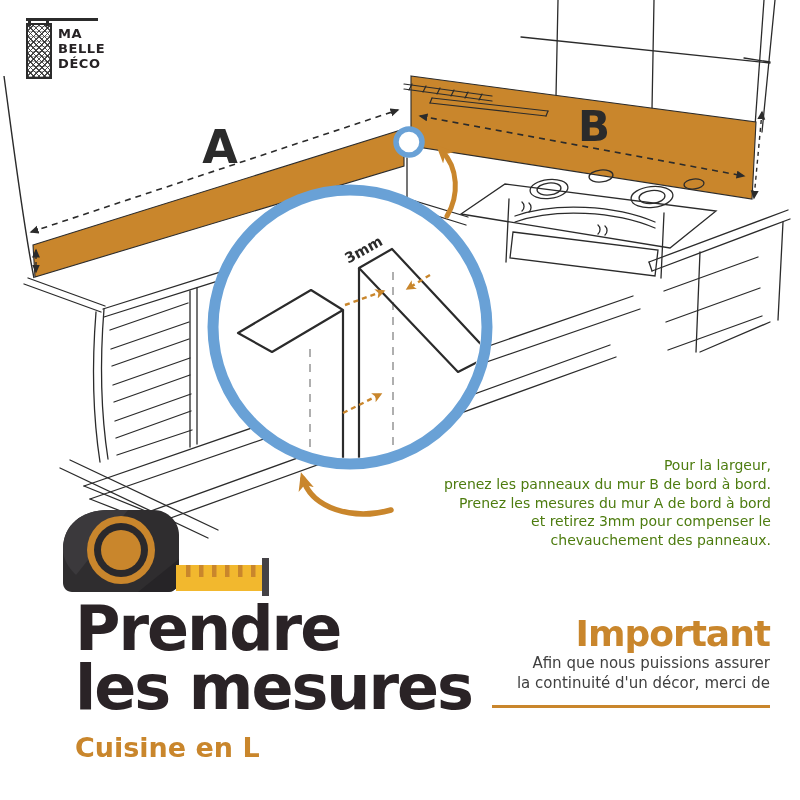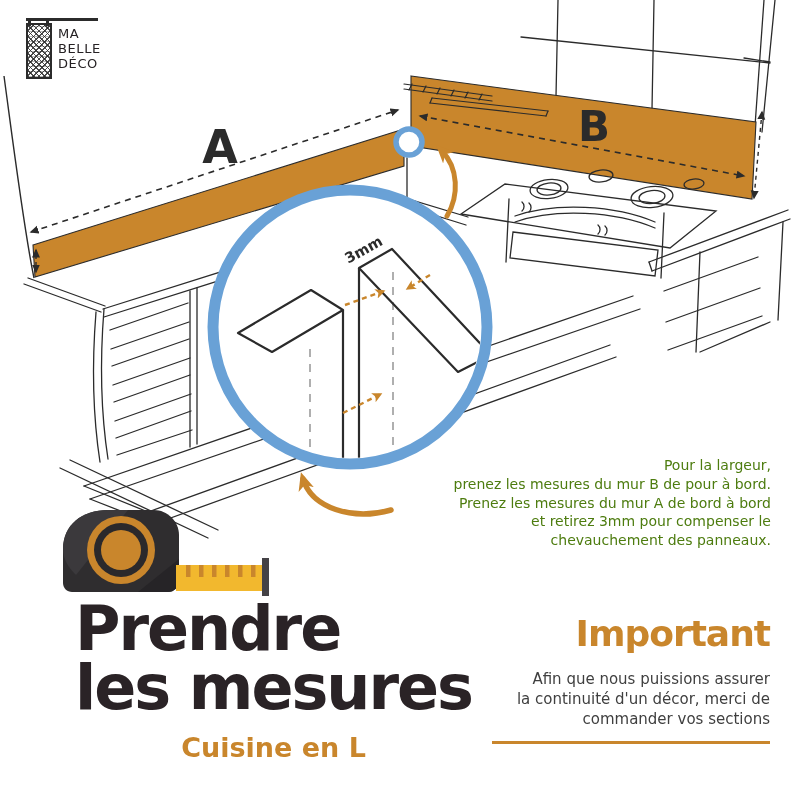--- a/index.html
+++ b/index.html
@@ -11,39 +11,39 @@
   .logo{position:absolute;left:26px;top:16px;width:180px;height:70px;}
   .logo-bar{position:absolute;left:0;top:2px;width:72px;height:3px;background:#2b2b2b;}
   .logo-nub{position:absolute;top:5px;width:3px;height:5px;background:#2b2b2b;}
   .logo-nub.n1{left:2px;} .logo-nub.n2{left:20px;}
   .logo-box{position:absolute;left:0;top:7px;width:22px;height:52px;border:2px solid #2b2b2b;
     background:
       repeating-linear-gradient(45deg,rgba(45,45,45,.85) 0 1px,transparent 1px 4px),
       repeating-linear-gradient(-45deg,rgba(45,45,45,.85) 0 1px,transparent 1px 4px),
       repeating-linear-gradient(0deg,rgba(45,45,45,.35) 0 1px,transparent 1px 5px);}
   .logo-text{position:absolute;left:32px;top:10px;font-size:13px;line-height:15px;
-    font-weight:400;letter-spacing:.6px;color:#262224;}
+    font-weight:700;letter-spacing:.6px;color:#262224;}
 
   
   .scene{position:absolute;left:0;top:0;width:800px;height:560px;pointer-events:none;}
 
   
   .measure-note{position:absolute;right:29px;top:456px;width:430px;text-align:right;
     font-size:14px;line-height:1.34;color:#4d7c0f;}
 
   
   .tape-icon{position:absolute;left:58px;top:503px;}
   .title-block{position:absolute;left:62px;top:600px;color:#2a2326;margin-left:13px;}
   .title-line{font-size:62px;line-height:.95;font-weight:900;letter-spacing:-2px;}
-  .subtitle{margin-top:14px;font-size:27px;font-weight:800;color:#c9862c;letter-spacing:0;text-align:center;}
+  .subtitle{margin-top:14px;font-size:27px;font-weight:800;color:#c9862c;letter-spacing:0;}
 
   
   .important{position:absolute;right:30px;top:613px;width:350px;text-align:right;}
   .important-heading{font-size:36px;font-weight:900;color:#c9862c;letter-spacing:-1px;
-    margin-bottom:16px;}
+    margin-bottom:0;}
   .important-text{font-size:15px;line-height:1.33;color:#3f3f3f;}
   .hl{color:#c9862c;}
   .important-rule{margin-top:11px;margin-left:auto;width:278px;height:3px;background:#c9862c;}
 </style>
 </head>
 <body>
 
 <div class="page">
 
   <div class="logo">
@@ -206,21 +206,21 @@
         <path d="M343,413 L381,394" marker-end="url(#aOrS)"></path>
       </g>
       <text x="366" y="254" text-anchor="middle" font-size="14.5" font-weight="bold" fill="#2b2b2b" transform="rotate(-29 366 254)">3mm</text>
     </g>
 
     <path d="M391,510 C352,521 312,508 303,479" stroke="#c9862c" stroke-width="5.5" fill="none" stroke-linecap="round" marker-end="url(#aOrB)"></path>
   </svg>
 
   <div class="measure-note">
     <div>Pour la largeur,</div>
-    <div>prenez les mesures du mur B de pour à bord.</div>
+    <div>prenez les panneaux du mur B de bord à bord.</div>
     <div>Prenez les mesures du mur A de bord à bord</div>
     <div>et retirez 3mm pour compenser le</div>
     <div>chevauchement des panneaux.</div>
   </div>
 
   <svg class="tape-icon" width="214" height="98" viewBox="0 0 214 98">
     <path d="M5,46 C5,22 24,7 50,7 L96,7 C109,7 121,18 121,32 L121,78 C121,84 116,89 110,89 L14,89 C9,89 5,85 5,80 Z" fill="#2f2d2f"></path>
     <path d="M5,46 C5,22 24,7 50,7 L70,7 L18,72 C10,64 5,56 5,46 Z" fill="#3b393c"></path>
     <path d="M80,89 L121,56 L121,78 C121,84 116,89 110,89 Z" fill="#262427"></path>
     <circle cx="63" cy="47" r="34" fill="#c9862c"></circle>
@@ -242,18 +242,17 @@
     <div class="title-line">Prendre</div>
     <div class="title-line">les mesures</div>
     <div class="subtitle">Cuisine en L</div>
   </div>
 
   <div class="important">
     <div class="important-heading">Important</div>
     <div class="important-text">
       <div>Afin que nous puissions assurer</div>
       <div>la continuité d'un décor, merci de</div>
-      <div>commander vos sections</div>
     </div>
     <div class="important-rule"></div>
   </div>
 
 </div>
 
 </body></html>

